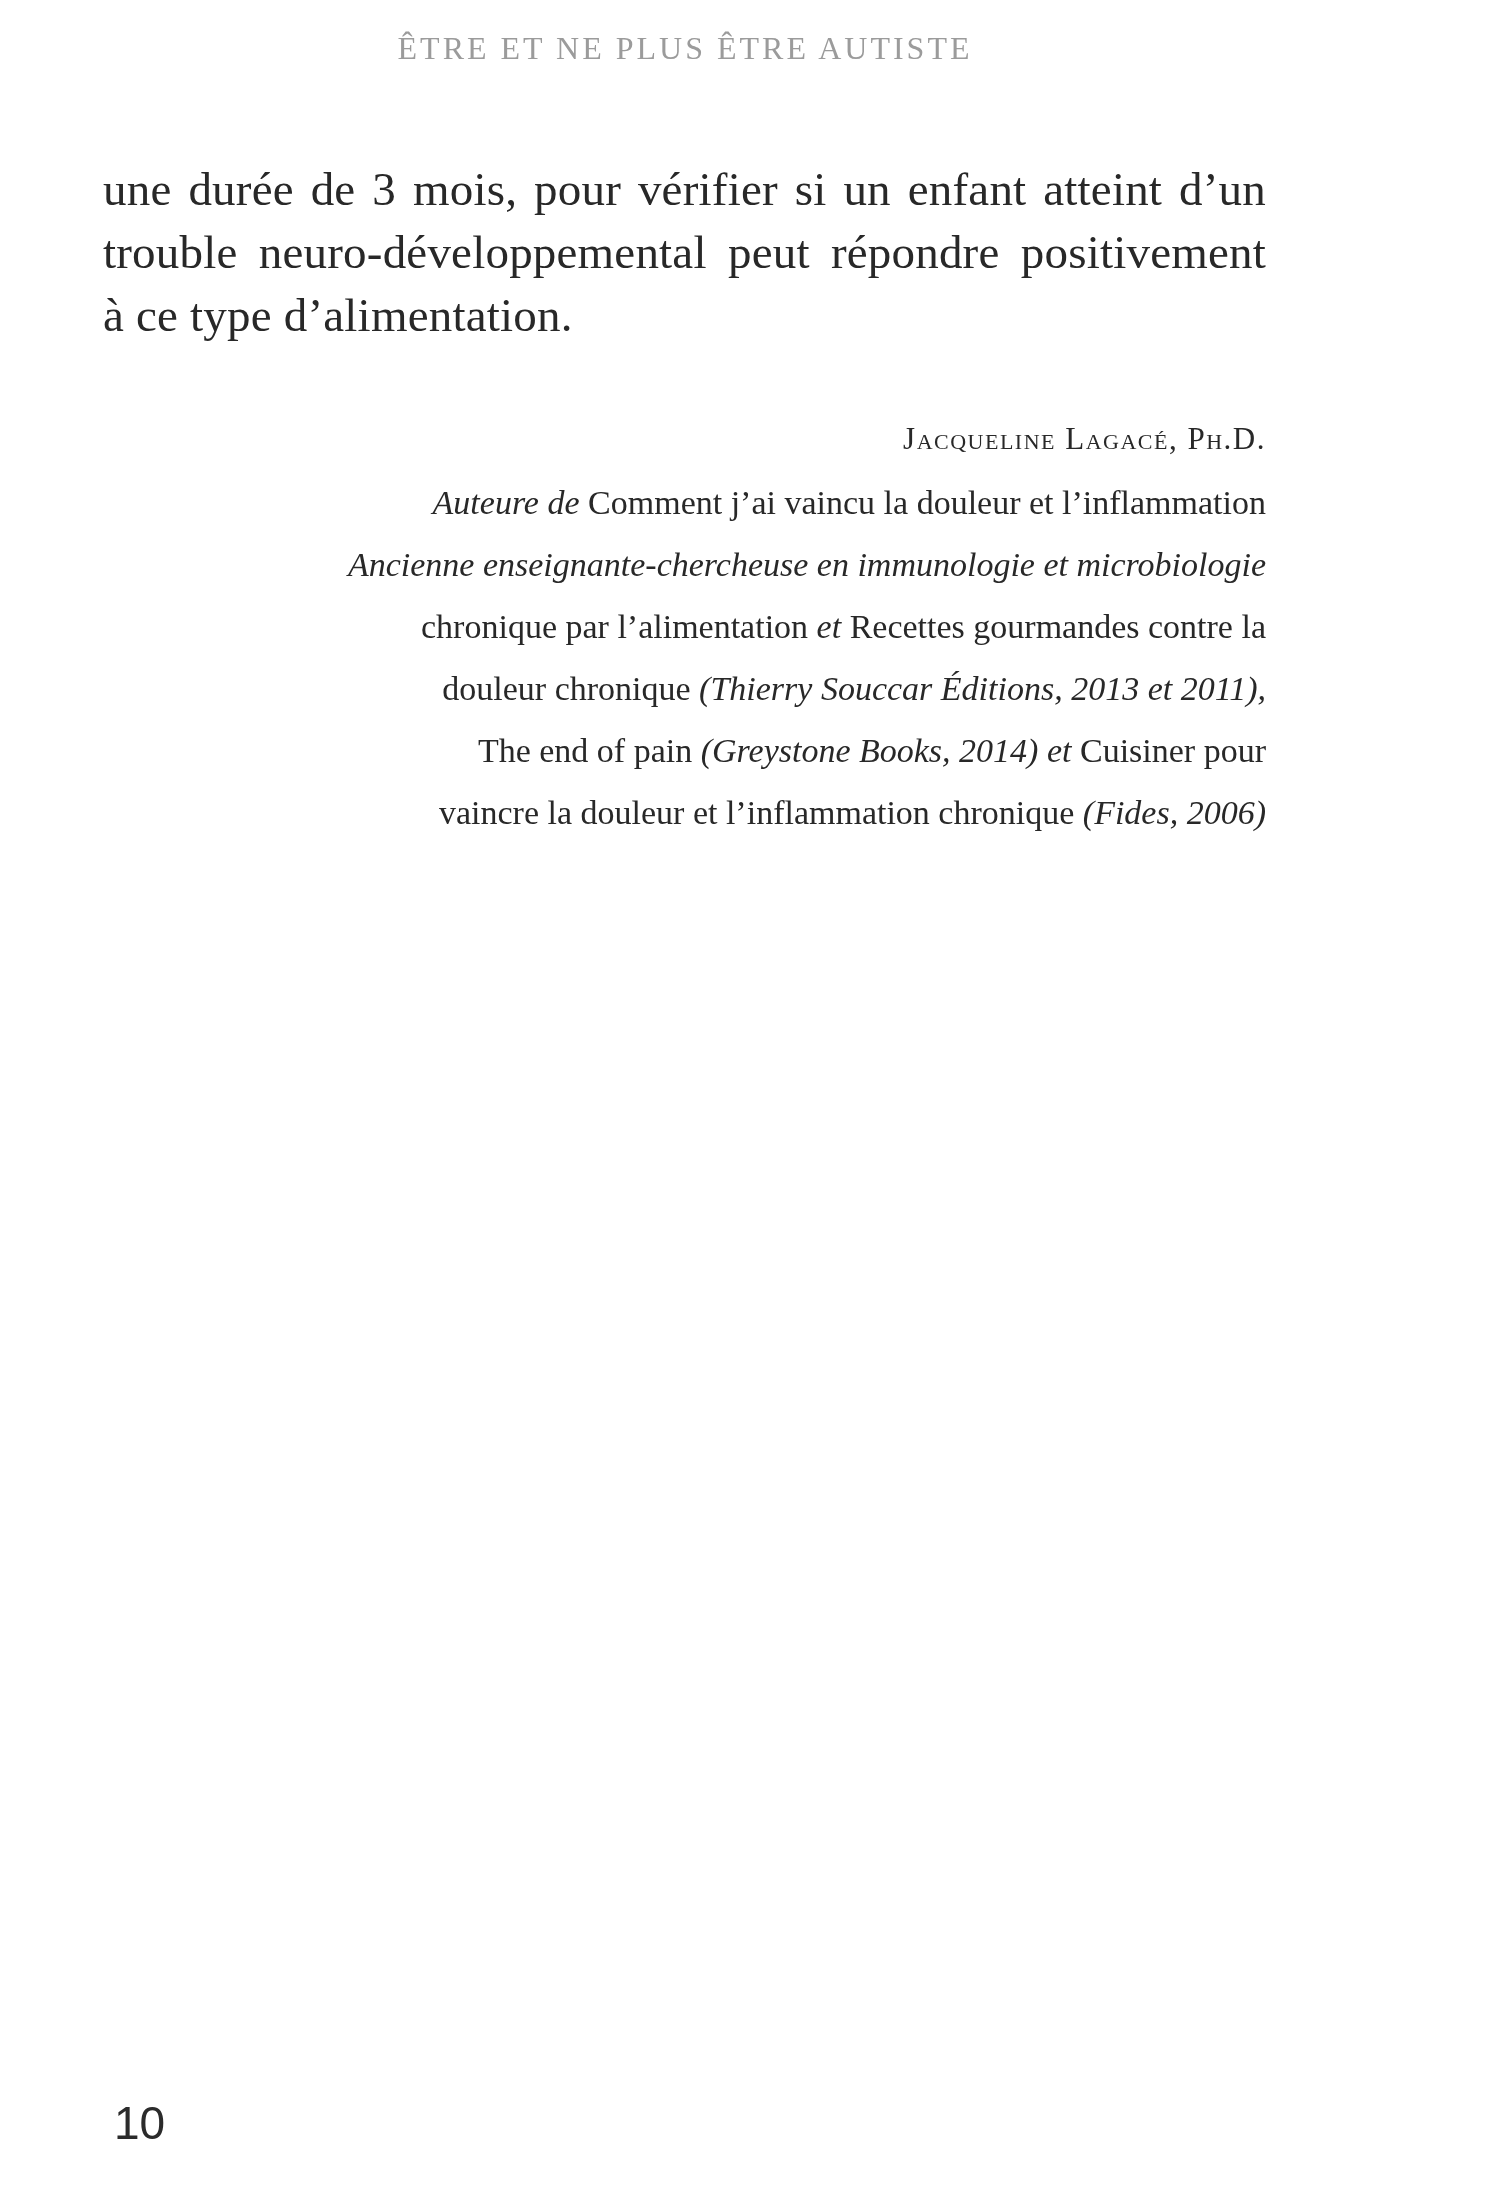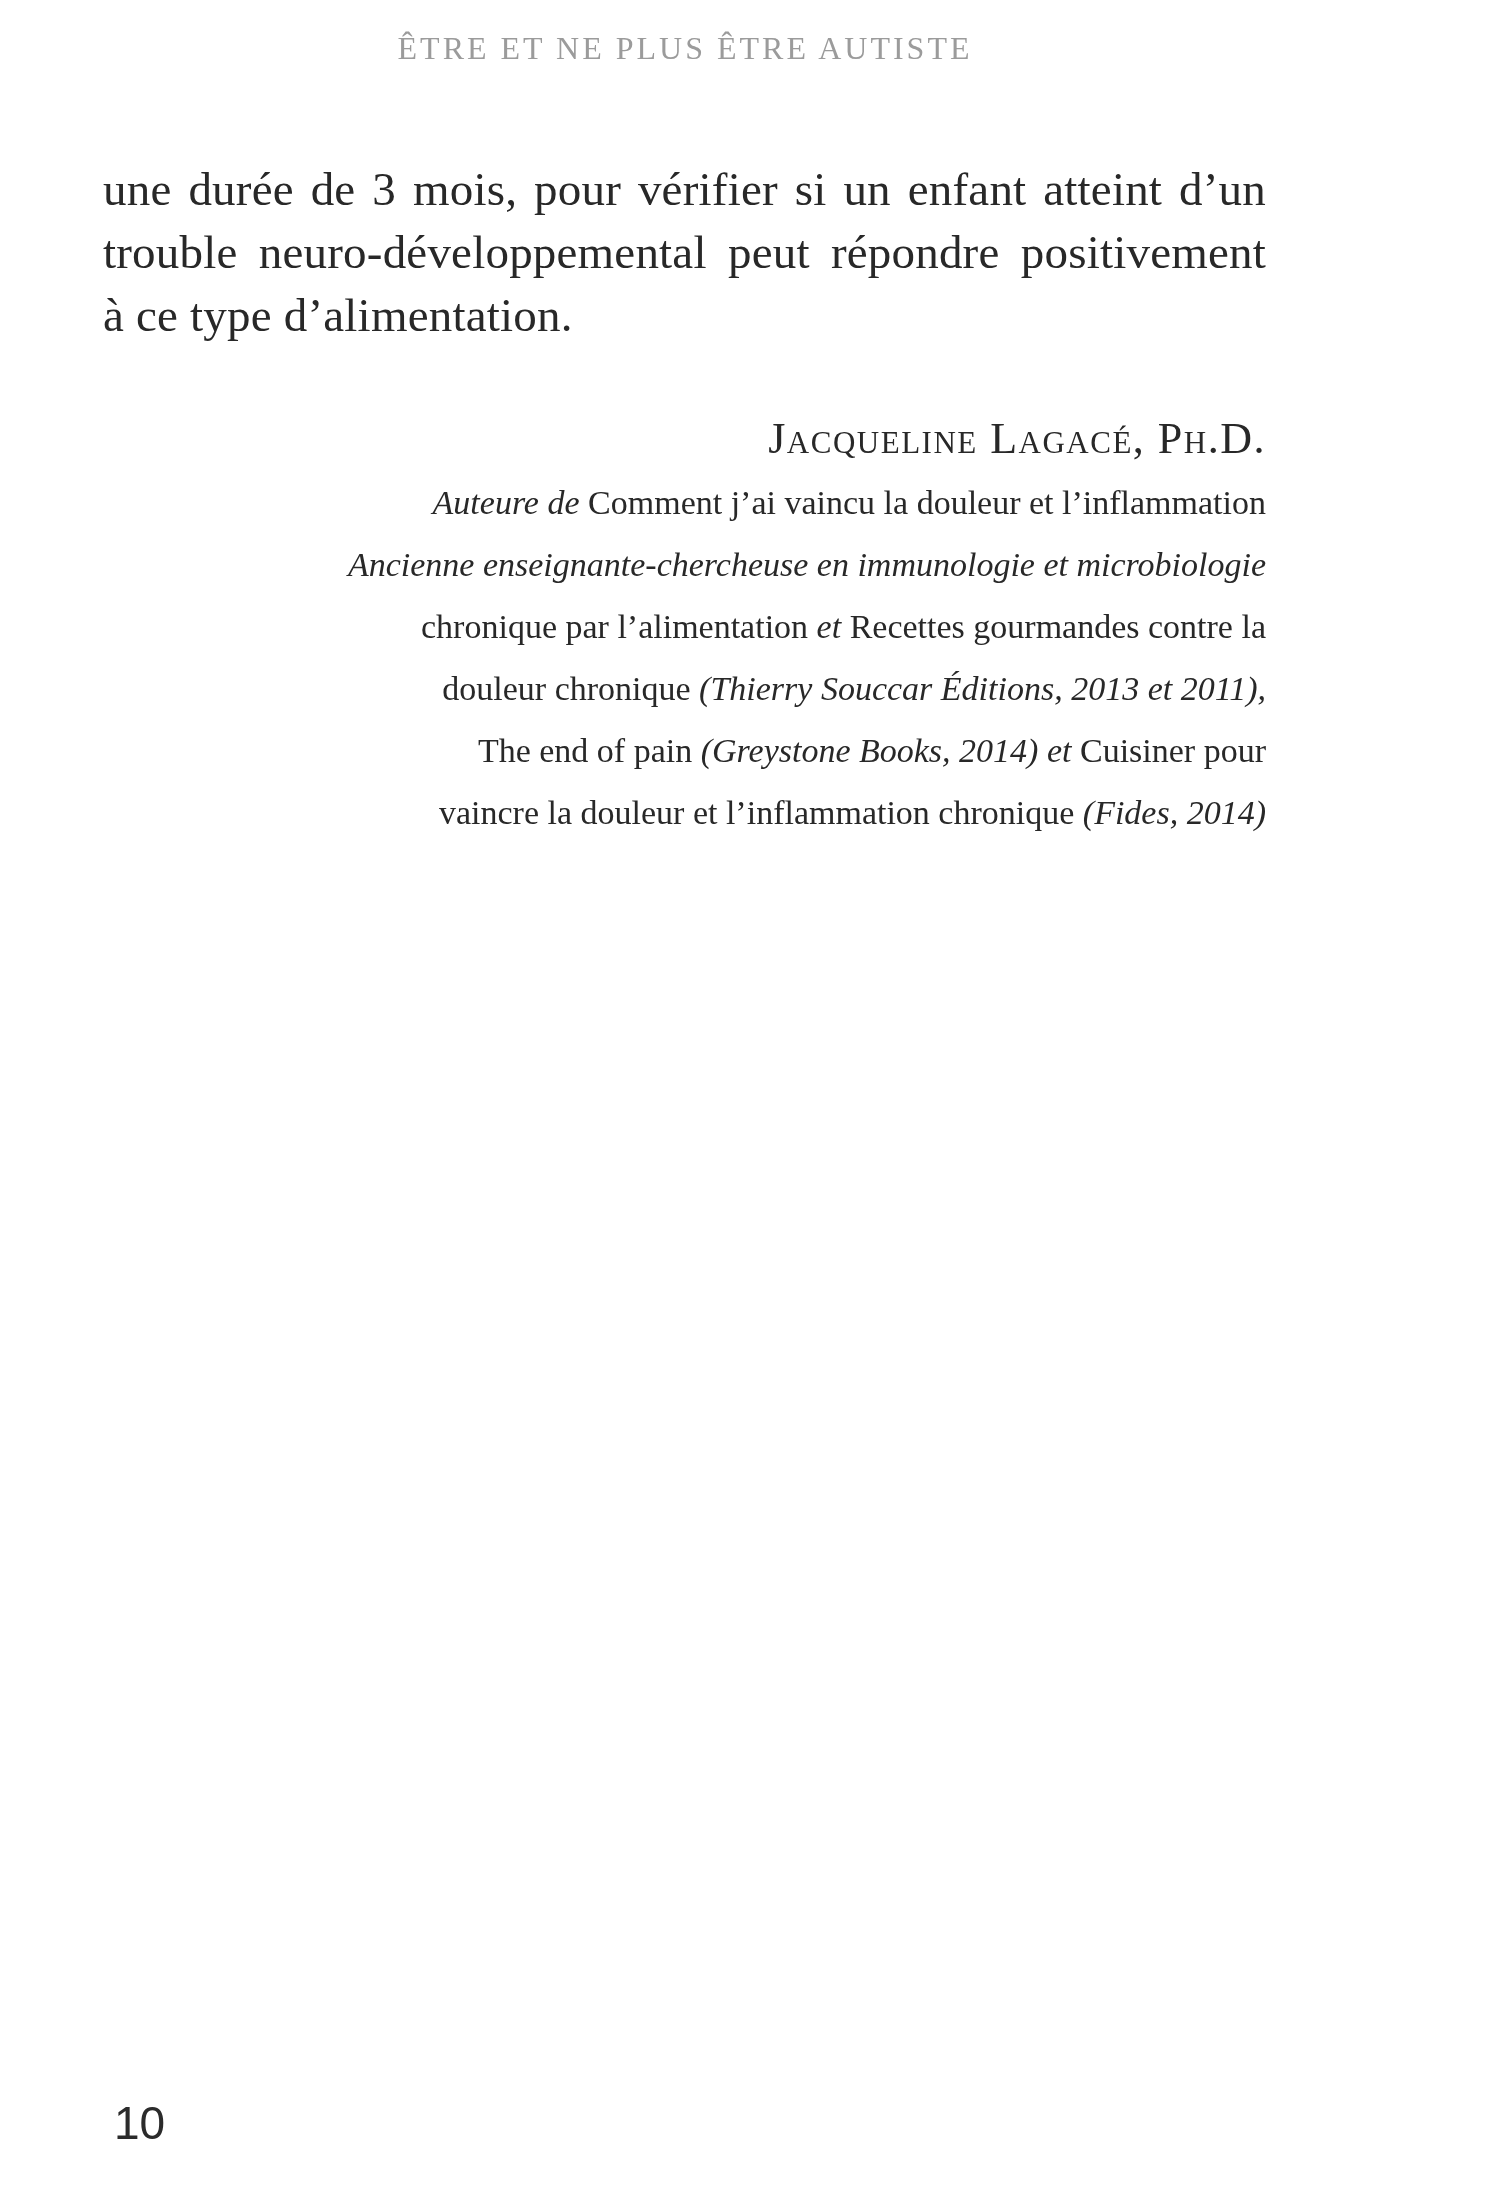--- a/index.html
+++ b/index.html
@@ -52,21 +52,21 @@
     top: 408px;
     left: 103px;
     width: 1163px;
     text-align: right;
     font-size: 34px;
     line-height: 62px;
     color: #282828;
   }
   .sig-name {
     font-variant: small-caps;
-    font-size: 44px;
+    font-size: 31px;
     letter-spacing: 1.5px;
     margin-bottom: 2px;
   }
   .sig-line { white-space: nowrap; }
   .it { font-style: italic; }
   .page-number {
     position: absolute;
     left: 114px;
     top: 2096px;
     font-family: "Liberation Sans", sans-serif;
@@ -88,19 +88,19 @@
     </div>
 
   <div class="signature-block">
     <div class="sig-name">Jacqueline Lagacé, Ph.D.</div>
     <div>
         <div class="sig-line"><span class="it">Auteure de </span><span>Comment j’ai vaincu la douleur et l’inflammation</span></div>
         <div class="sig-line"><span class="it">Ancienne enseignante-chercheuse en immunologie et microbiologie</span></div>
         <div class="sig-line"><span>chronique par l’alimentation </span><span class="it">et </span><span>Recettes gourmandes contre la</span></div>
         <div class="sig-line"><span>douleur chronique </span><span class="it">(Thierry Souccar Éditions, 2013 et 2011),</span></div>
         <div class="sig-line"><span>The end of pain </span><span class="it">(Greystone Books, 2014) et </span><span>Cuisiner pour</span></div>
-        <div class="sig-line"><span>vaincre la douleur et l’inflammation chronique </span><span class="it">(Fides, 2014)</span></div>
+        <div class="sig-line"><span>vaincre la douleur et l’inflammation chronique </span><span class="it">(Fides, 2006)</span></div>
       </div>
   </div>
 
   <div class="page-number">10</div>
 
 </div>
 
 </body></html>

